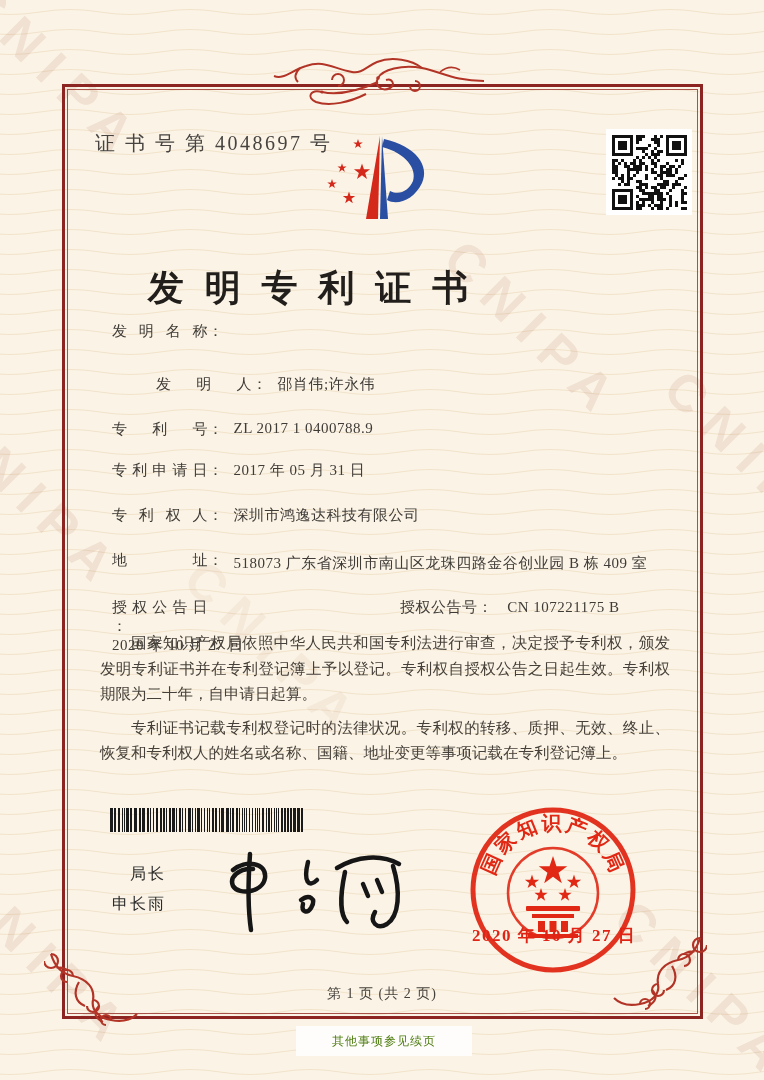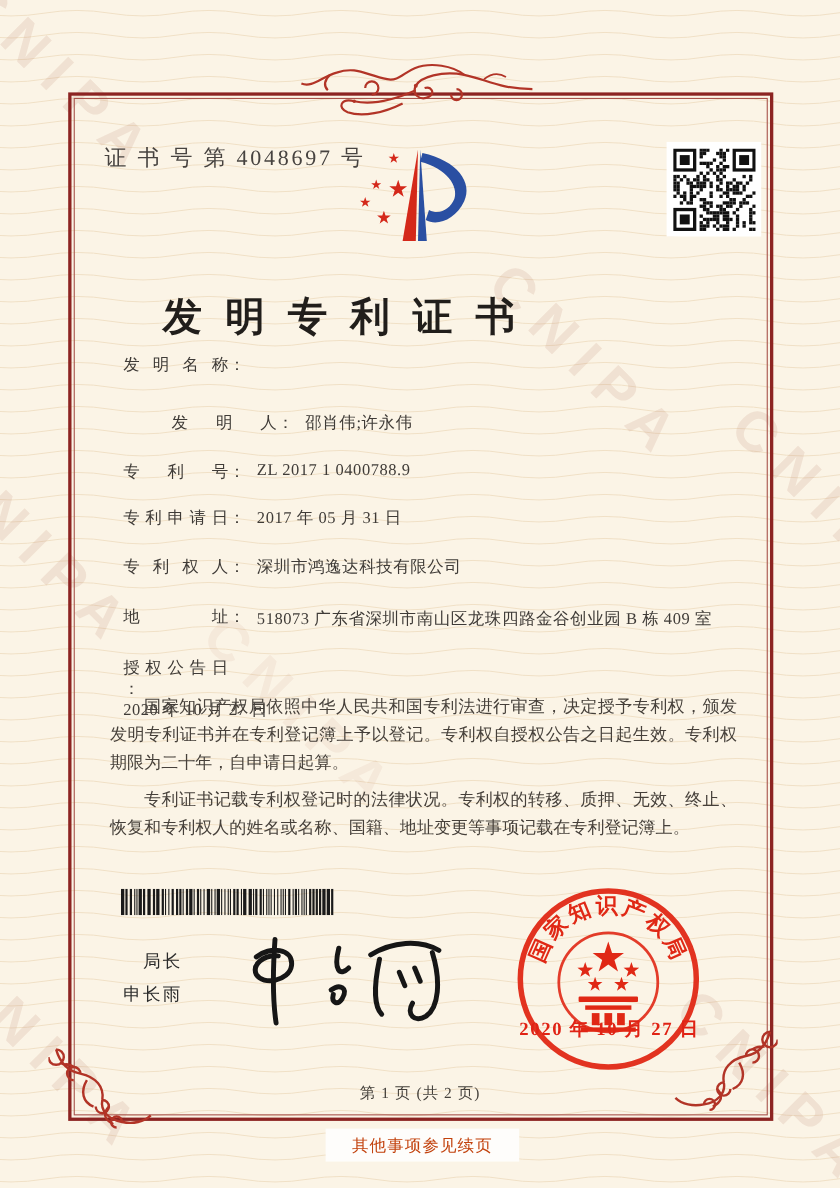--- a/index.html
+++ b/index.html
@@ -43,22 +43,22 @@
   .signer div{margin-bottom:9px;letter-spacing:2px;}
   .signature{position:absolute;left:205px;top:842px;z-index:5;}
   
   .seal{position:absolute;left:463px;top:797px;z-index:4;}
   .seal-date{position:absolute;left:472px;top:924px;z-index:6;font-size:17px;font-weight:bold;
              color:#e02315;letter-spacing:1.5px;white-space:nowrap;}
   
   .page-info{position:absolute;left:0;top:985px;width:764px;text-align:center;z-index:4;
              font-size:14px;letter-spacing:1px;color:#45413c;}
   .note-strip{position:absolute;left:296px;top:1026px;width:176px;height:30px;background:#fefdfb;z-index:4;
-              display:flex;align-items:center;justify-content:center;font-size:15px;
-              letter-spacing:1px;color:#c2410c;}
+              display:flex;align-items:center;justify-content:center;font-size:12px;
+              letter-spacing:1px;color:#4d7c0f;}
 </style>
 </head>
 <body>
 
 <div id="page">
 
   <svg id="waves" width="764" height="1080" viewBox="0 0 764 1080" stroke="#e7cfab" fill="none" stroke-width="0.9" opacity="0.55">
       <path d="M-20,12 q30,5 60,0 t60,0 t60,0 t60,0 t60,0 t60,0 t60,0 t60,0 t60,0 t60,0 t60,0 t60,0 t60,0 t60,0 t60,0 "></path>
       <path d="M-20,32 q30,5 60,0 t60,0 t60,0 t60,0 t60,0 t60,0 t60,0 t60,0 t60,0 t60,0 t60,0 t60,0 t60,0 t60,0 t60,0 "></path>
       <path d="M-20,52 q30,5 60,0 t60,0 t60,0 t60,0 t60,0 t60,0 t60,0 t60,0 t60,0 t60,0 t60,0 t60,0 t60,0 t60,0 t60,0 "></path>
@@ -419,20 +419,24 @@
   </div>
   <div class="row addr" style="top:551px;">
     <span class="flabel">地址</span>
       <span class="colon">：</span>
     <span class="fvalue">518073 广东省深圳市南山区龙珠四路金谷创业园 B 栋 409 室</span>
   </div>
   <div class="row grant-row" style="top:598px;">
     <span class="flabel">授权公告日</span>
       <span class="colon">：</span>
     <span class="fvalue">2020 年 10 月 27 日</span>
+    <span class="grant-no-group">
+      <span>授权公告号</span><span class="colon">：</span>
+      <span>CN 107221175 B</span>
+    </span>
   </div>
 
   <div class="body-text">
     <p>国家知识产权局依照中华人民共和国专利法进行审查，决定授予专利权，颁发发明专利证书并在专利登记簿上予以登记。专利权自授权公告之日起生效。专利权期限为二十年，自申请日起算。</p>
     <p>专利证书记载专利权登记时的法律状况。专利权的转移、质押、无效、终止、恢复和专利权人的姓名或名称、国籍、地址变更等事项记载在专利登记簿上。</p>
   </div>
 
   <div class="barcode-wrap">
     <svg id="barcode" width="196" height="24" viewBox="0 0 196 24" fill="#1a1a1a">
         <rect x="0" y="0" width="3" height="24"></rect>

